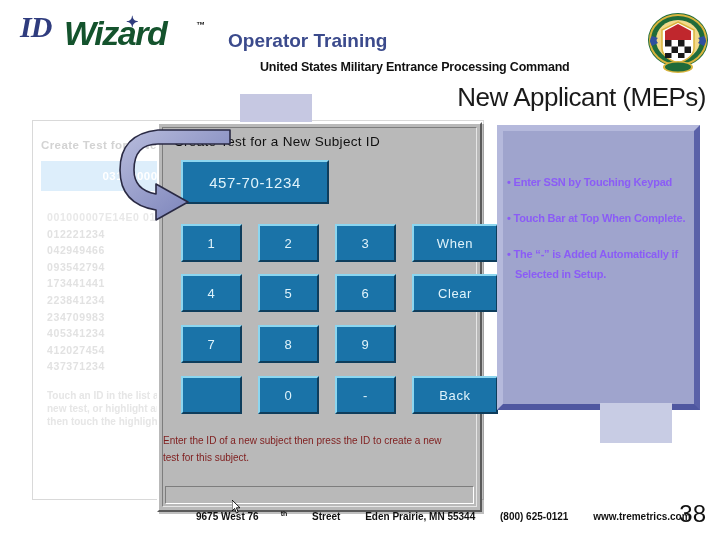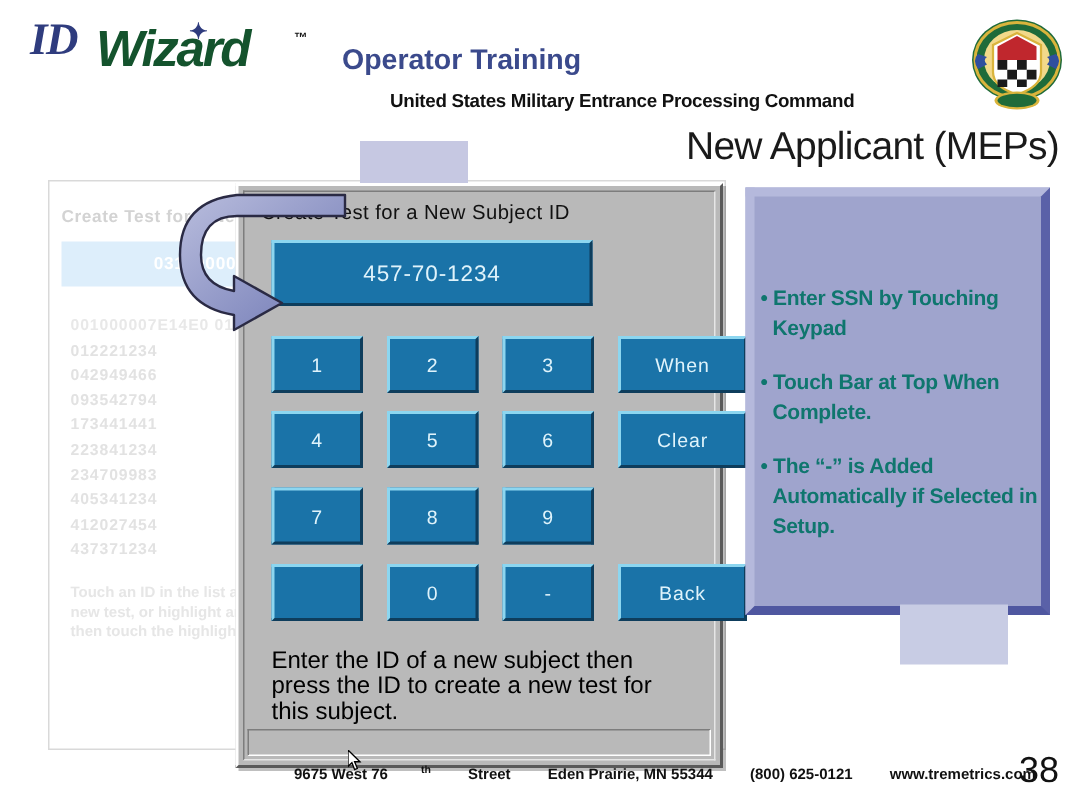--- a/index.html
+++ b/index.html
@@ -136,30 +136,30 @@
     border-right:2px solid #0e3d5c;
     border-bottom:2px solid #0e3d5c;
     color:#dff3fb;
     font-size:13px;
     font-family:"Liberation Sans", sans-serif;
     display:flex;align-items:center;justify-content:center;
     letter-spacing:0.6px;
     box-sizing:border-box;
   }
   .ssnbar{
-    left:22px;top:36px;width:214px;height:44px;font-size:15px;
+    left:22px;top:36px;width:148px;height:44px;font-size:15px;
   }
   .k{width:61px;height:38px;}
   .kwide{width:86px;height:38px;}
   .row1{top:100px;} .row2{top:150px;} .row3{top:201px;} .row4{top:252px;}
   .c1{left:22px;} .c2{left:99px;} .c3{left:176px;} .c4{left:253px;}
 
   .dlg-help{
-    position:absolute;left:22px;top:308px;width:280px;
-    font-size:16px;color:#000000;line-height:17px;
+    position:absolute;left:4px;top:308px;width:280px;
+    font-size:10px;color:#7f1d1d;line-height:17px;
     font-family:"Liberation Sans", sans-serif;
   }
   .dlg-status{
     position:absolute;left:6px;bottom:6px;right:6px;height:16px;
     background:#b9b9b9;
     border-top:1px solid #7d7d7d;
     border-left:1px solid #7d7d7d;
     border-right:1px solid #ffffff;
     border-bottom:1px solid #ffffff;
   }
@@ -182,24 +182,24 @@
     border-left:6px solid #b5b9dc;
     border-right:6px solid #5a61a8;
     border-bottom:6px solid #4f57a0;
     box-sizing:border-box;
   }
   .bullets{
     position:absolute;left:505px;top:172px;width:200px;
   }
   .bullets li{
     list-style:none;
-    font-size:14px;font-weight:bold;color:#0f766e;
+    font-size:11px;font-weight:bold;color:#8b5cf6;
     font-family:"Liberation Sans", sans-serif;
     line-height:20px;
-    margin:16px 0 16px 0;
+    margin:0 0 16px 0;
     padding-left:10px;
     text-indent:-8px;
     letter-spacing:-0.2px;
   }
   .bullets ul{margin:0;padding:0;}
   .bullets li::before{content:"\2022  ";}
 
   
   .arrow{position:absolute;left:112px;top:112px;width:126px;height:112px;}
 

